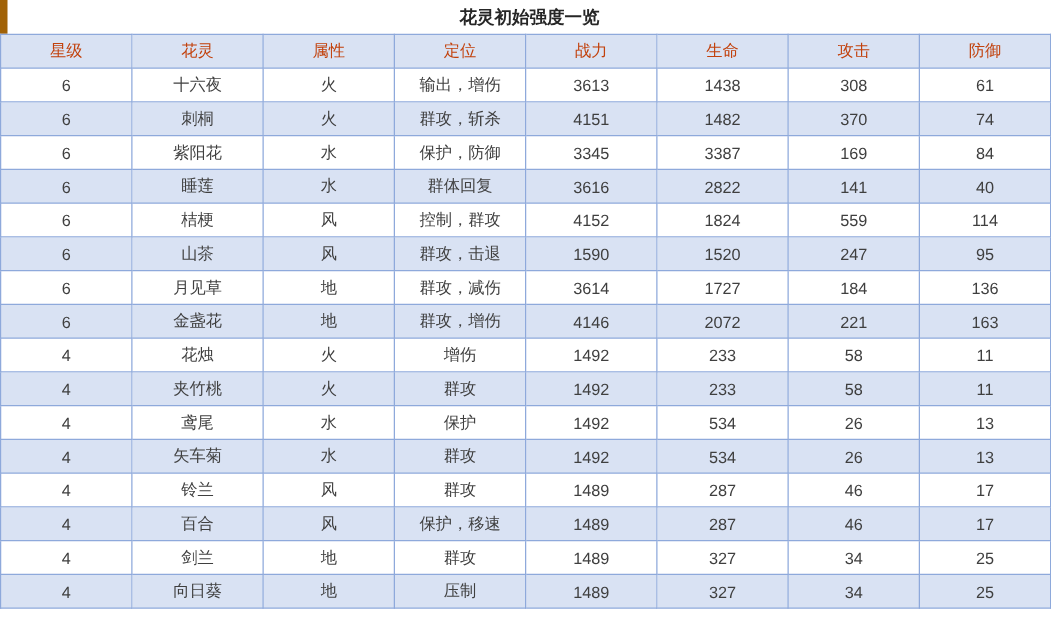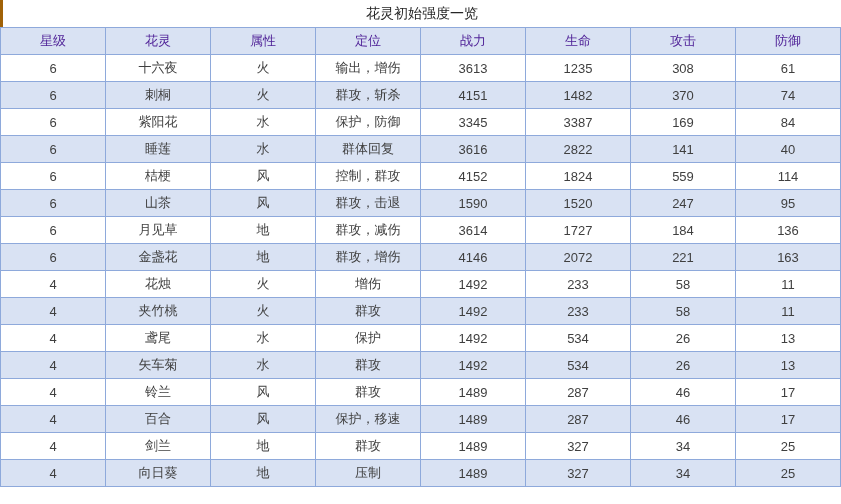--- a/index.html
+++ b/index.html
@@ -15,22 +15,23 @@
     overflow: hidden;
     box-sizing: border-box;
   }
   .title-bar {
     height: 27px;
     line-height: 26px;
     text-align: center;
     font-size: 14px;
     color: #262626;
     background: #ffffff;
-    border-left: 3px solid #a16207;
+    border-left: 6px solid #a16207;
     box-sizing: border-box;
+    font-weight: bold;
   }
   table.spirit-table {
     width: 841px;
     border-collapse: collapse;
     table-layout: fixed;
   }
   .spirit-table th,
   .spirit-table td {
     border: 1px solid #8ea9db;
     height: 27px;
@@ -41,21 +42,21 @@
     font-weight: normal;
     color: #3f3f3f;
     overflow: hidden;
     white-space: nowrap;
     box-sizing: border-box;
   }
   .spirit-table thead tr {
     background: #d9e2f3;
   }
   .spirit-table thead th {
-    color: #4c1d95;
+    color: #c2410c;
   }
   .spirit-table tbody tr {
     background: #ffffff;
   }
   .spirit-table tbody tr:nth-child(even) {
     background: #d9e2f3;
   }
 </style>
 </head>
 <body>
@@ -76,21 +77,21 @@
           <th>防御</th>
         </tr>
     </thead>
     <tbody>
         <tr>
           <td>6</td>
           <td>十六夜</td>
           <td>火</td>
           <td>输出，增伤</td>
           <td>3613</td>
-          <td>1235</td>
+          <td>1438</td>
           <td>308</td>
           <td>61</td>
         </tr>
         <tr>
           <td>6</td>
           <td>刺桐</td>
           <td>火</td>
           <td>群攻，斩杀</td>
           <td>4151</td>
           <td>1482</td>

